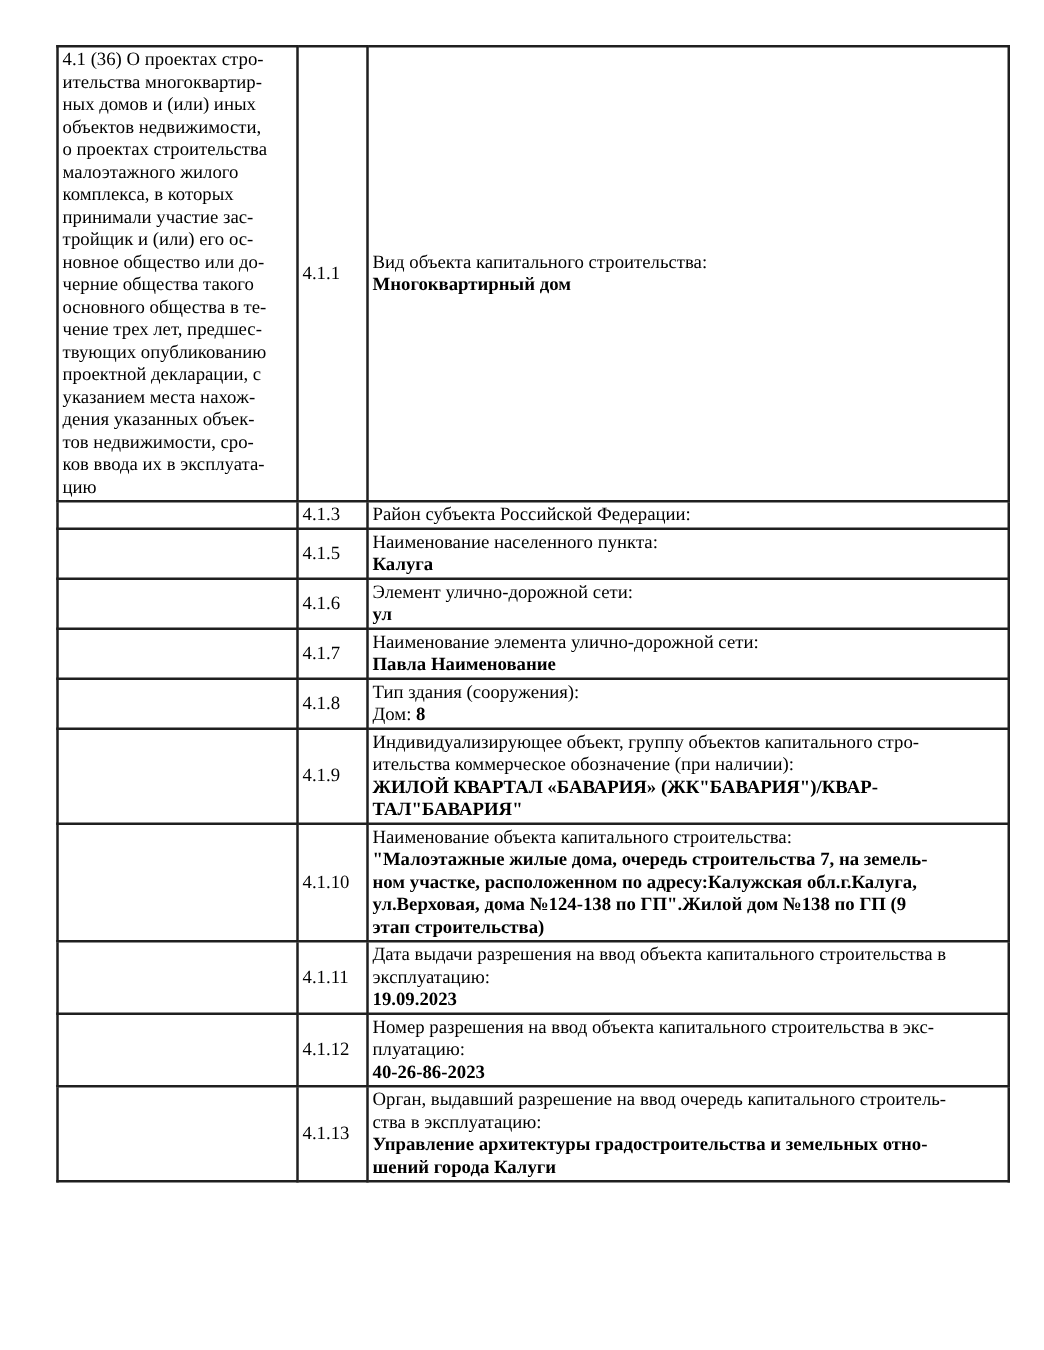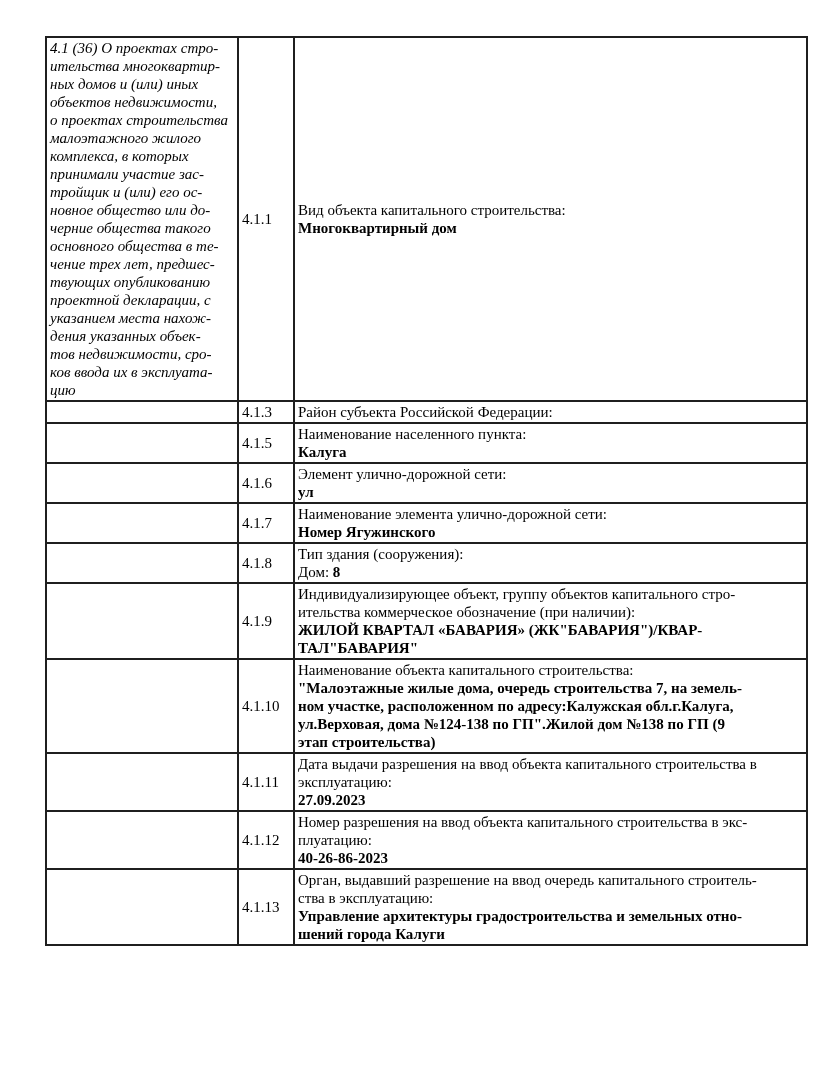--- a/index.html
+++ b/index.html
@@ -23,21 +23,21 @@
     width: 743px;
     font-size: 15px;
     line-height: 18px;
   }
   table.decl td {
     border: 2px solid #1f1f1f;
     vertical-align: middle;
     padding: 1px 3px;
     overflow: hidden;
   }
-  td.col-desc { width: 184px; font-style: italic; }
+  td.col-desc { width: 184px; }
   td.col-num  { width: 48px; margin-left: 32px; }
   td.col-val  { width: 505px; margin-left: 32px; }
   .pre { white-space: pre-line; }
   .label { display: block; white-space: pre-line; font-weight: normal; }
   .val-line { white-space: pre-line; }
   .prefix { font-weight: normal; }
   .value { font-weight: bold; }
   .num { font-weight: normal; }
 </style>
 </head>
@@ -97,21 +97,21 @@
         <td class="col-val">
           <span class="label">Элемент улично-дорожной сети:</span>
           <span class="val-line"><span class="prefix"></span><span class="value">ул</span></span>
         </td>
       </tr>
       <tr>
         <td class="col-desc"></td>
         <td class="col-num"><span class="num">4.1.7</span></td>
         <td class="col-val">
           <span class="label">Наименование элемента улично-дорожной сети:</span>
-          <span class="val-line"><span class="prefix"></span><span class="value">Номер Ягужинского</span></span>
+          <span class="val-line"><span class="prefix"></span><span class="value">Павла Наименование</span></span>
         </td>
       </tr>
       <tr>
         <td class="col-desc"></td>
         <td class="col-num"><span class="num">4.1.8</span></td>
         <td class="col-val">
           <span class="label">Тип здания (сооружения):</span>
           <span class="val-line"><span class="prefix">Дом: </span><span class="value">8</span></span>
         </td>
       </tr>
@@ -135,21 +135,21 @@
 ул.Верховая, дома №124-138 по ГП".Жилой дом №138 по ГП (9
 этап строительства)</span></span>
         </td>
       </tr>
       <tr>
         <td class="col-desc"></td>
         <td class="col-num"><span class="num">4.1.11</span></td>
         <td class="col-val">
           <span class="label">Дата выдачи разрешения на ввод объекта капитального строительства в
 эксплуатацию:</span>
-          <span class="val-line"><span class="prefix"></span><span class="value">27.09.2023</span></span>
+          <span class="val-line"><span class="prefix"></span><span class="value">19.09.2023</span></span>
         </td>
       </tr>
       <tr>
         <td class="col-desc"></td>
         <td class="col-num"><span class="num">4.1.12</span></td>
         <td class="col-val">
           <span class="label">Номер разрешения на ввод объекта капитального строительства в экс-
 плуатацию:</span>
           <span class="val-line"><span class="prefix"></span><span class="value">40-26-86-2023</span></span>
         </td>

